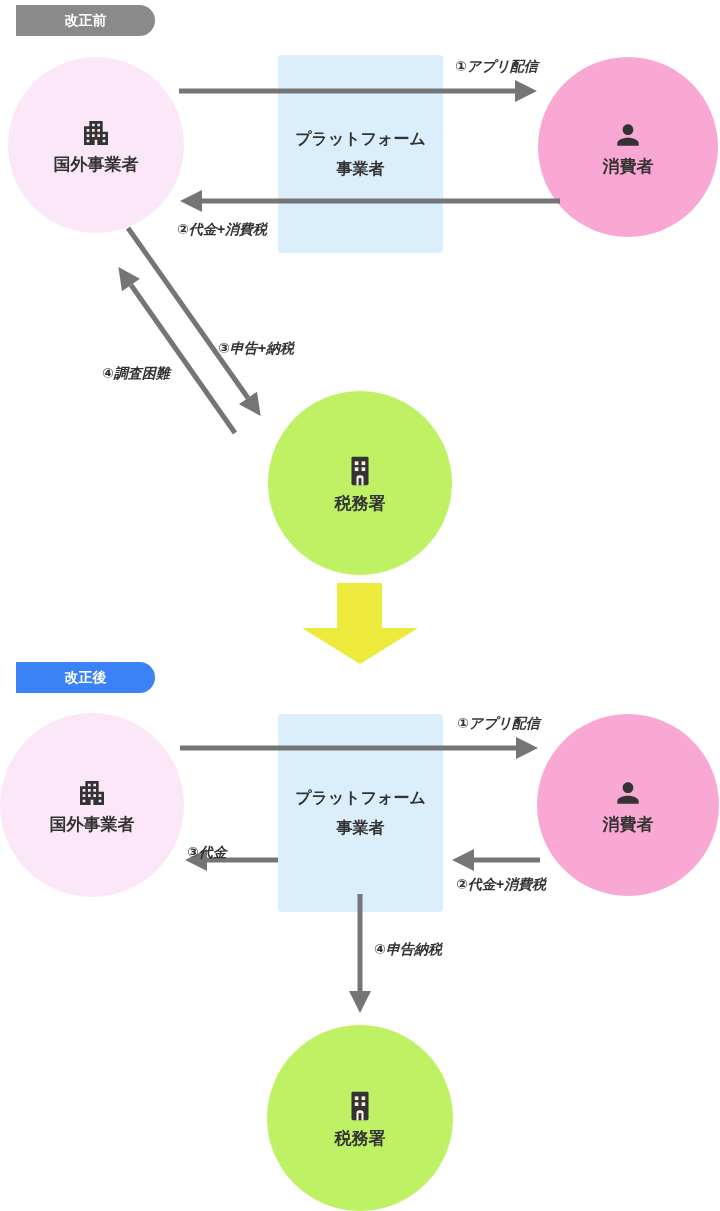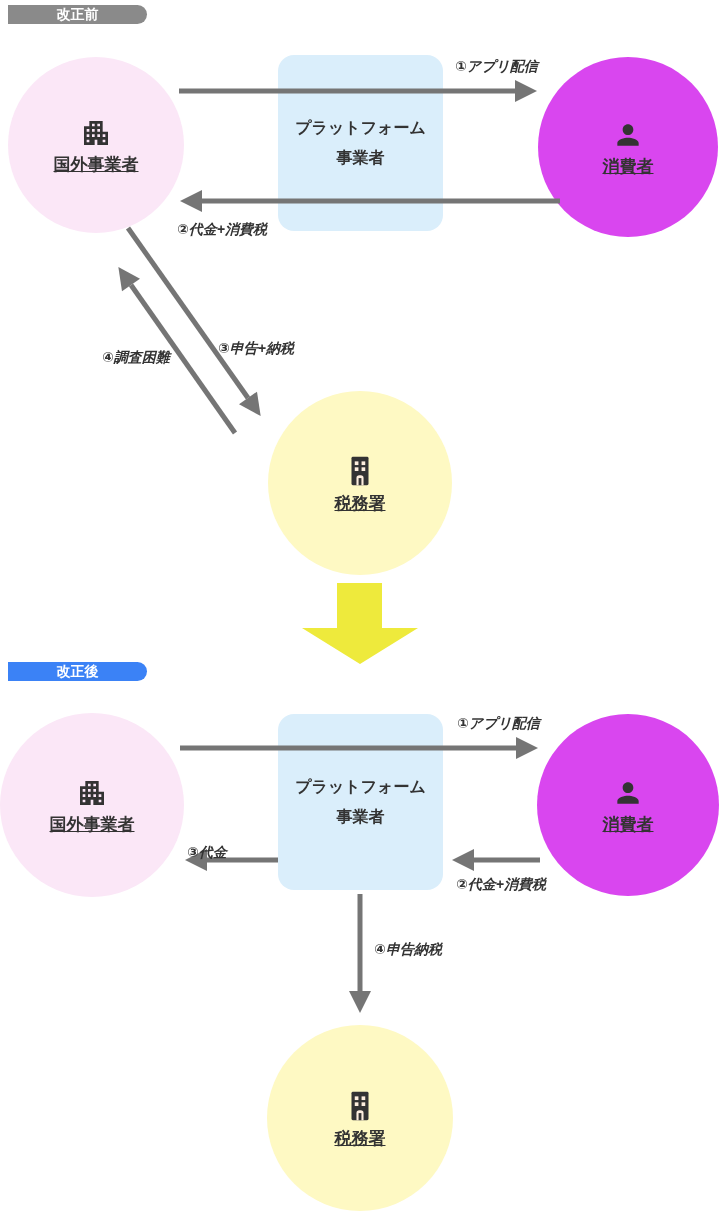--- a/index.html
+++ b/index.html
@@ -2,39 +2,39 @@
 <html><head>
 <meta charset="utf-8">
 <style>
   html,body{margin:0;padding:0;}
   body{
     width:720px;height:1211px;position:relative;background:#ffffff;
     font-family:"Liberation Sans","DejaVu Sans",sans-serif;
     overflow:hidden;color:#333;
   }
   .badge{
-    position:absolute;left:8px;width:139px;height:19px;
+    position:absolute;left:16px;width:139px;height:31px;
     border-radius:0 18px 18px 0;
     display:flex;align-items:center;justify-content:center;
     color:#fff;font-size:14px;font-weight:700;z-index:4;
   }
   .badge.before{top:5px;background:#8a8a8a;}
   .badge.after{top:662px;background:#3b82f6;}
   .node{
     position:absolute;border-radius:50%;
     display:flex;flex-direction:column;align-items:center;justify-content:center;
-    gap:7px;z-index:1;text-decoration:underline;
+    gap:7px;z-index:1;
   }
   .node .nlabel{font-size:17px;font-weight:700;color:#333;line-height:1;}
   .node svg{display:block;}
   .pink{background:#fbe7f7;}
-  .green{background:#d946ef;}
-  .peach{background:#fef9c3;}
+  .green{background:#f9a8d4;}
+  .peach{background:#bef264;}
   .pbox{
-    position:absolute;width:165px;height:176px;background:#daeefb;border-radius:16px;
+    position:absolute;width:165px;height:198px;background:#daeefb;border-radius:4px;
     display:flex;flex-direction:column;align-items:center;justify-content:center;
     z-index:1;
   }
   .pbox .pline{font-size:16px;font-weight:700;color:#333;line-height:1.9;}
   .alabel{
     position:absolute;font-size:14px;font-weight:700;color:#333;
     white-space:nowrap;z-index:6;line-height:1.2;font-style:italic;
   }
   .alabel.onLine{background:#fff;padding:4px 6px;transform:translateX(-50%);margin-left:48px;}
   #arrows{position:absolute;left:0;top:0;z-index:5;pointer-events:none;}
@@ -78,21 +78,21 @@
       <path d="M9.5 22v-5a2 2 0 0 1 2-2h1a2 2 0 0 1 2 2v5z" fill="#fdeede"></path>
       <rect x="11" y="17" width="2" height="5" fill="#333"></rect>
     </svg>
   </span>
   <span class="nlabel">税務署</span>
 </div>
 
 <div class="alabel" style="left:455px;top:58px;">①アプリ配信</div>
 <div class="alabel" style="left:177px;top:221px;">②代金+消費税</div>
 <div class="alabel" style="left:218px;top:340px;">③申告+納税</div>
-<div class="alabel" style="left:102px;top:349px;">④調査困難</div>
+<div class="alabel" style="left:102px;top:365px;">④調査困難</div>
 
 <div class="badge after">改正後</div>
 
 <div class="node pink" style="left:0px;top:713px;width:184px;height:184px;">
   <span>
     <svg width="32" height="32" viewBox="0 0 24 24" fill="#333">
       <path d="M17 11V3H7v4H3v14h8v-4h2v4h8V11h-4zM7 19H5v-2h2v2zm0-4H5v-2h2v2zm0-4H5V9h2v2zm4 4H9v-2h2v2zm0-4H9V9h2v2zm0-4H9V5h2v2zm4 8h-2v-2h2v2zm0-4h-2V9h2v2zm0-4h-2V5h2v2zm4 12h-2v-2h2v2zm0-4h-2v-2h2v2z"></path>
     </svg>
   </span>
   <span class="nlabel">国外事業者</span>

